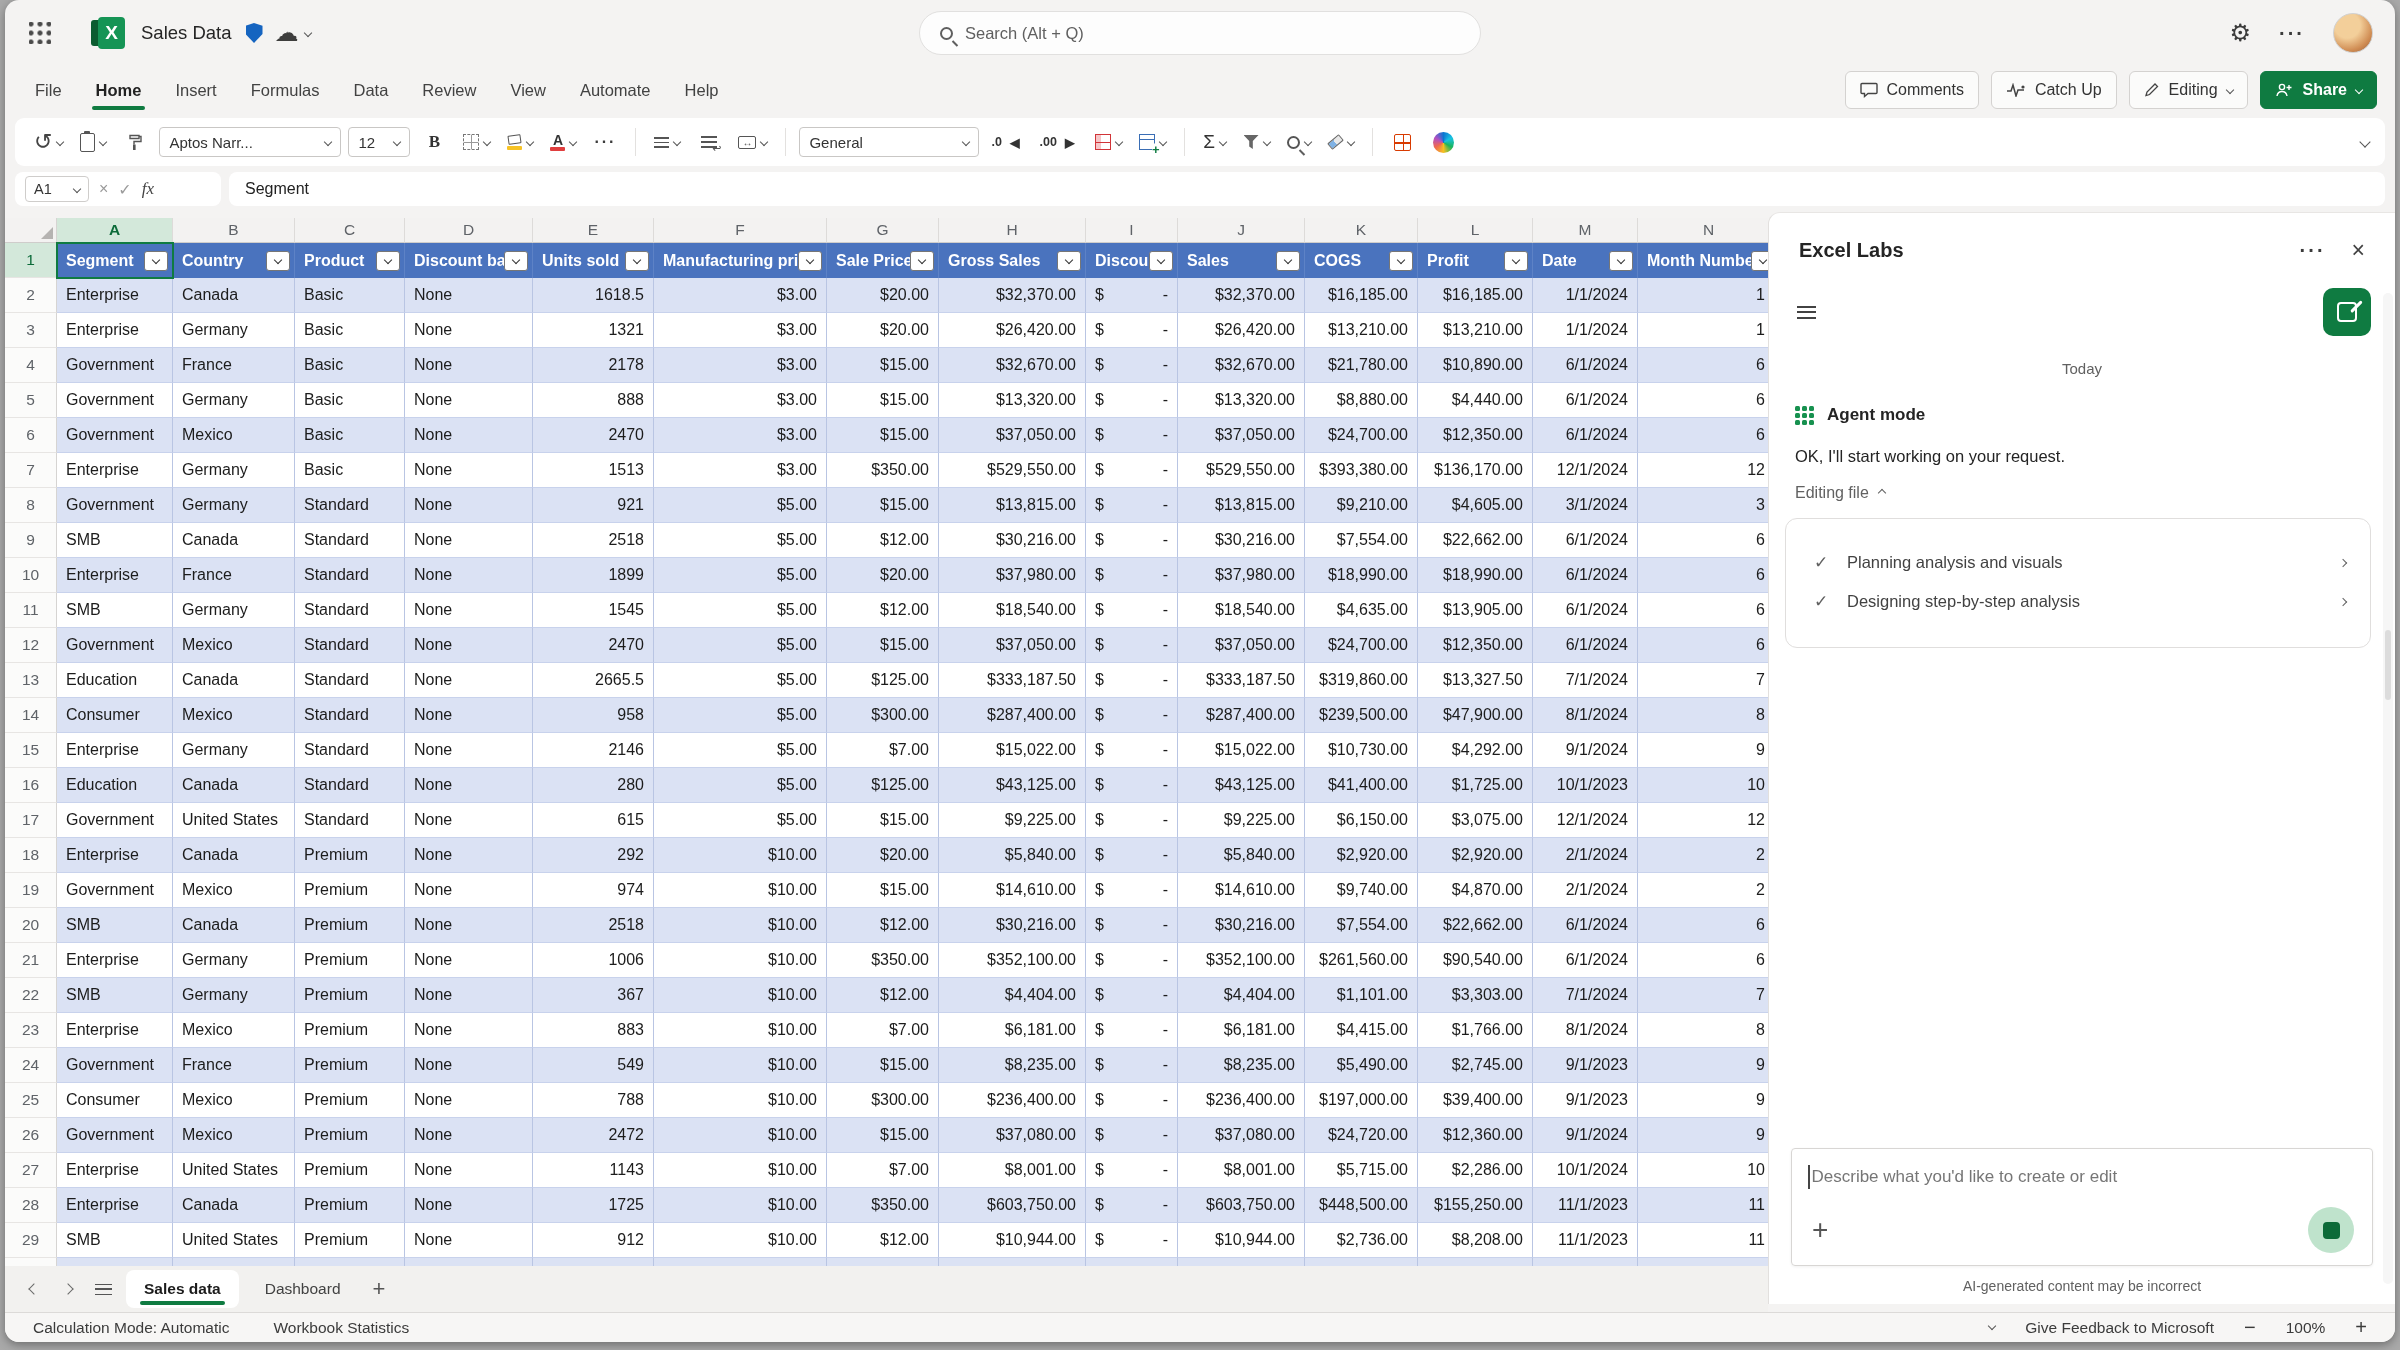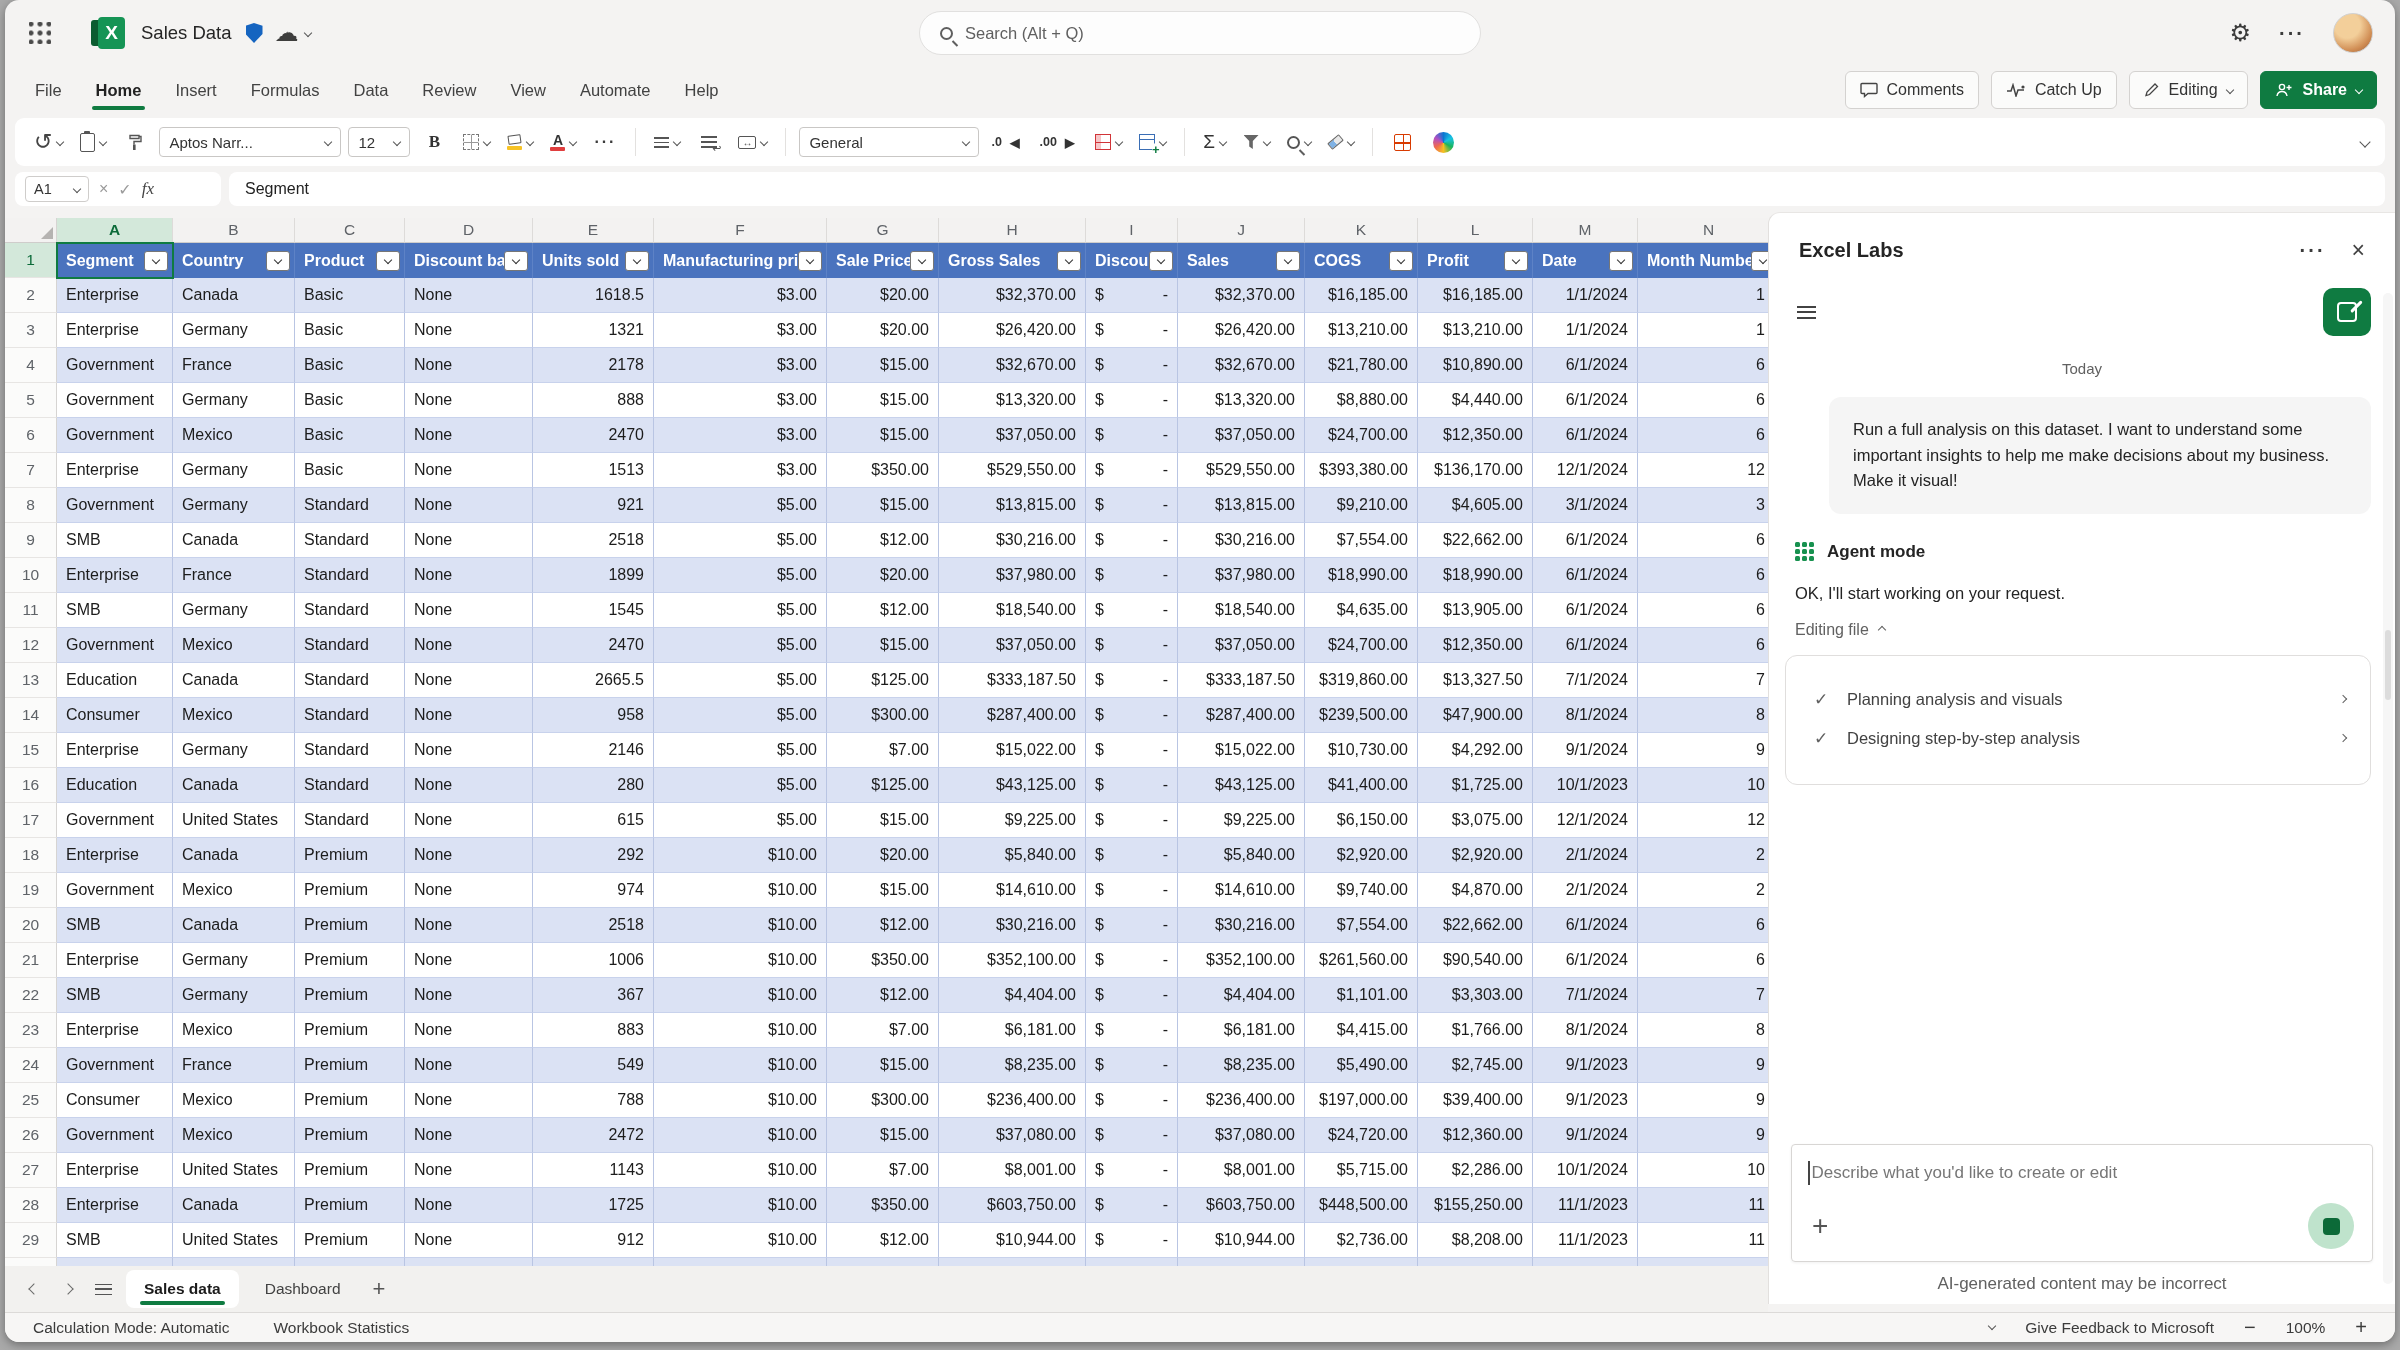--- a/index.html
+++ b/index.html
@@ -138,21 +138,21 @@
   .task-detail { margin:6px 24px 4px 37px; color:#616161; font-size:16px; line-height:1.55; }
   .p-spacer { flex:1; }
   .inputcard { margin:0 22px; border:1px solid #d8d6d4; border-radius:4px; padding:16px 18px 12px 16px; box-shadow:0 1px 3px rgba(0,0,0,.06); }
   .ph-row { display:flex; align-items:center; }
   .caret { width:1.5px; height:24px; background:#444; margin-right:2px; }
   .ph-text { color:#767676; font-size:17px; }
   .in-row { display:flex; align-items:center; justify-content:space-between; margin-top:18px; }
   .plus { font-size:28px; color:#555; font-weight:300; line-height:1; margin-left:4px; }
   .stopbtn { width:46px; height:46px; border-radius:50%; background:#bfe3cc; display:flex; align-items:center; justify-content:center; cursor:pointer; }
   .stopbtn .sq { width:17px; height:17px; background:#0c6a38; border-radius:4px; }
-  .disclaim { text-align:center; color:#616161; font-size:17px; margin:12px 0 10px; }
+  .disclaim { text-align:center; color:#616161; font-size:14px; margin:12px 0 10px; }
 
   
   .sheetbar { position:absolute; left:0; top:1266px; width:1763px; height:46px; background:#f2f1ef; display:flex; align-items:center; padding-left:16px; gap:8px; }
   .nav { width:26px; text-align:center; color:#555; display:flex; justify-content:center; }
   .nav .chv { border-color:#6a6a6a; }
   .shamb { width:17px; height:11px; border-top:1.8px solid #555; border-bottom:1.8px solid #555; position:relative; margin:0 6px; }
   .shamb::after { content:""; position:absolute; left:0; right:0; top:50%; height:1.8px; margin-top:-1px; background:#555; }
   .stab { height:38px; display:flex; align-items:center; padding:0 18px; font-size:15.5px; color:#424242; position:relative; cursor:pointer; }
   .stab.active { background:#fff; border-radius:8px; font-weight:bold; color:#1c1c1c; }
   .stab.active::after { content:""; position:absolute; left:14px; right:14px; bottom:3px; height:4px; border-radius:2px; background:#0f7b41; }
@@ -1050,21 +1050,20 @@
         <span class="p-x">×</span>
       </span>
     </div>
     <div class="p-toolrow">
       <span class="hamb"></span>
       <span class="compose">
           <span class="sq"></span>
         </span>
     </div>
     <div class="p-today">Today</div>
-    <div class="bubble">Run a full analysis on this dataset. I want to understand some important insights to help me make decisions about my business. Make it visual!</div>
     <div class="agent-row">
       <span class="agrid">
           <span></span>
           <span></span>
           <span></span>
           <span></span>
           <span></span>
           <span></span>
           <span></span>
           <span></span>

